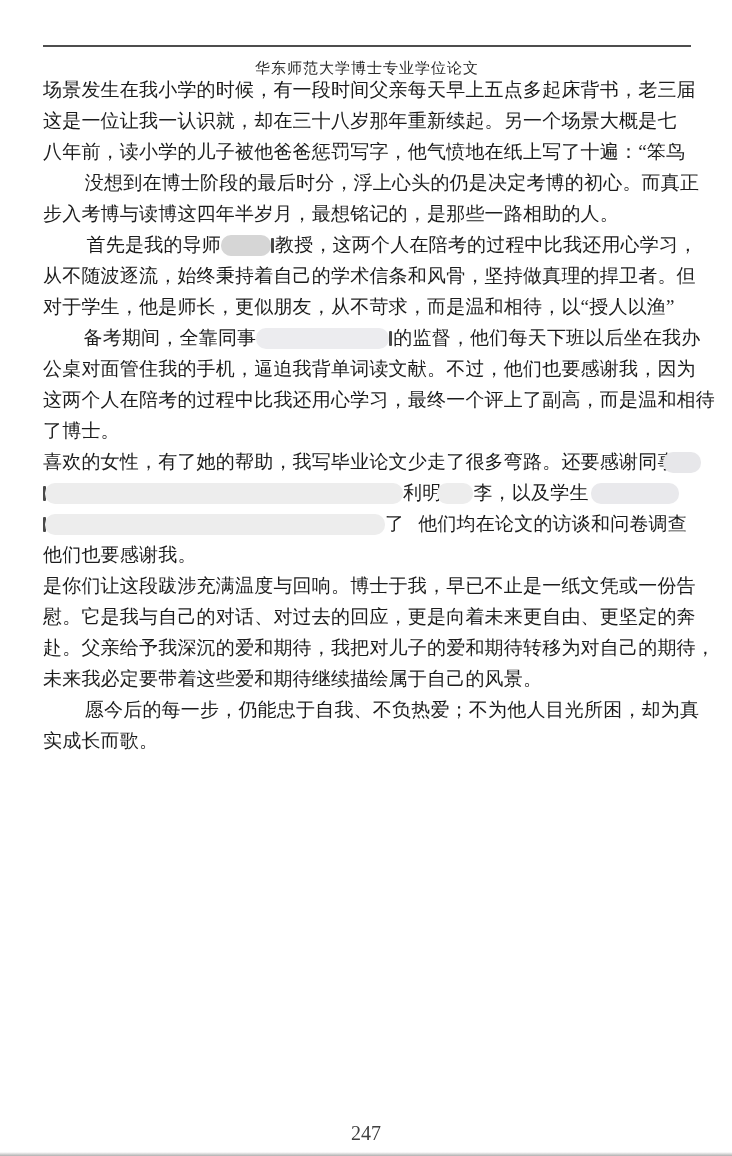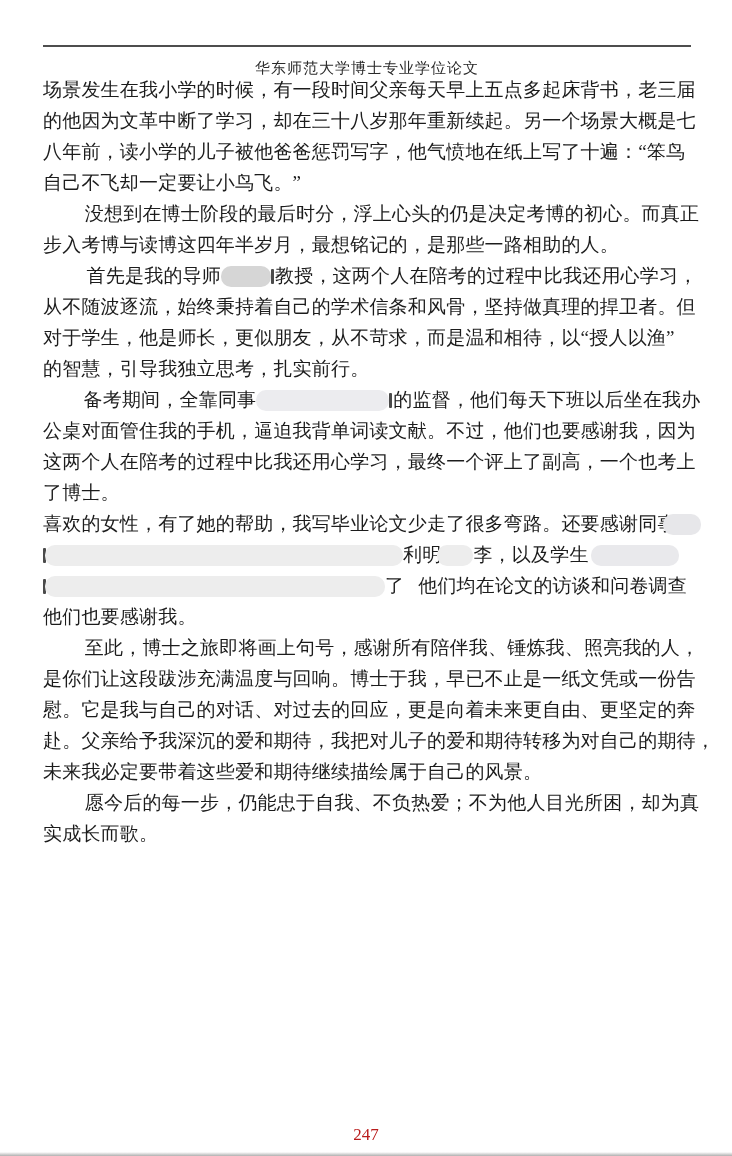--- a/index.html
+++ b/index.html
@@ -60,22 +60,22 @@
     vertical-align: -2px;
     margin-right: 1px;
   }
   .gap { display: inline-block; height: 1px; }
   .footer {
     position: absolute;
     bottom: 11px;
     left: 0;
     width: 732px;
     text-align: center;
-    font-size: 17px;
-    color: #b91c1c;
+    font-size: 20px;
+    color: #404040;
   }
   .bottom-edge {
     position: absolute;
     bottom: 0;
     left: 0;
     width: 732px;
     height: 4px;
     background: linear-gradient(to bottom, #ffffff, #b0b0b0);
   }
 </style>
@@ -85,38 +85,35 @@
 <div class="page">
 
   <div class="header">
     <span>华东师范大学博士专业学位论文</span>
   </div>
 
   <div class="rule"></div>
 
   <div class="content">
       <div class="line"><span class="seg-text">场景发生在我小学的时候，有一段时间父亲每天早上五点多起床背书，老三届</span></div>
-      <div class="line"><span class="seg-text">的他因为文革中断了学习，却在三十八岁那年重新续起。另一个场景大概是七</span></div>
+      <div class="line"><span class="seg-text">这是一位让我一认识就，却在三十八岁那年重新续起。另一个场景大概是七</span></div>
       <div class="line"><span class="seg-text">八年前，读小学的儿子被他爸爸惩罚写字，他气愤地在纸上写了十遍：“笨鸟</span></div>
-      <div class="line"><span class="seg-text">自己不飞却一定要让小鸟飞。”</span></div>
       <div class="line indent"><span class="seg-text">没想到在博士阶段的最后时分，浮上心头的仍是决定考博的初心。而真正</span></div>
       <div class="line"><span class="seg-text">步入考博与读博这四年半岁月，最想铭记的，是那些一路相助的人。</span></div>
       <div class="line indent"><span class="seg-text">首先是我的导师</span><span class="redact" style="width: 50px; background: rgb(214, 214, 214);"></span><span class="sliver"></span><span class="seg-text">教授，这两个人在陪考的过程中比我还用心学习，</span></div>
       <div class="line"><span class="seg-text">从不随波逐流，始终秉持着自己的学术信条和风骨，坚持做真理的捍卫者。但</span></div>
       <div class="line"><span class="seg-text">对于学生，他是师长，更似朋友，从不苛求，而是温和相待，以“授人以渔”</span></div>
-      <div class="line"><span class="seg-text">的智慧，引导我独立思考，扎实前行。</span></div>
       <div class="line indent"><span class="seg-text">备考期间，全靠同事</span><span class="redact" style="width: 133px; background: rgb(236, 236, 239);"></span><span class="sliver"></span><span class="seg-text">的监督，他们每天下班以后坐在我办</span></div>
       <div class="line"><span class="seg-text">公桌对面管住我的手机，逼迫我背单词读文献。不过，他们也要感谢我，因为</span></div>
-      <div class="line"><span class="seg-text">这两个人在陪考的过程中比我还用心学习，最终一个评上了副高，一个也考上</span></div>
+      <div class="line"><span class="seg-text">这两个人在陪考的过程中比我还用心学习，最终一个评上了副高，而是温和相待</span></div>
       <div class="line"><span class="seg-text">了博士。</span></div>
       <div class="line"><span class="seg-text">喜欢的女性，有了她的帮助，我写毕业论文少走了很多弯路。还要感谢同事</span><span class="redact" style="width: 38px; background: rgb(231, 231, 234); margin-left: -14px;"></span></div>
       <div class="line"><span class="sliver"></span><span class="redact" style="width: 358px; background: rgb(237, 237, 237); margin-left: -2px;"></span><span class="seg-text">利明</span><span class="redact" style="width: 36px; background: rgb(237, 237, 237); margin-left: -4px;"></span><span class="seg-text">李</span><span class="seg-text">，以及学生</span><span class="redact" style="width: 88px; background: rgb(233, 233, 236); margin-left: 2px;"></span></div>
       <div class="line"><span class="sliver"></span><span class="redact" style="width: 340px; background: rgb(237, 237, 237); margin-left: -2px;"></span><span class="seg-text">了</span><span class="gap" style="width: 14px;"></span><span class="seg-text">他们均在论文的访谈和问卷调查</span></div>
       <div class="line"><span class="seg-text">他们也要感谢我。</span></div>
-      <div class="line indent"><span class="seg-text">至此，博士之旅即将画上句号，感谢所有陪伴我、锤炼我、照亮我的人，</span></div>
       <div class="line"><span class="seg-text">是你们让这段跋涉充满温度与回响。博士于我，早已不止是一纸文凭或一份告</span></div>
       <div class="line"><span class="seg-text">慰。它是我与自己的对话、对过去的回应，更是向着未来更自由、更坚定的奔</span></div>
       <div class="line"><span class="seg-text">赴。父亲给予我深沉的爱和期待，我把对儿子的爱和期待转移为对自己的期待，</span></div>
       <div class="line"><span class="seg-text">未来我必定要带着这些爱和期待继续描绘属于自己的风景。</span></div>
       <div class="line indent"><span class="seg-text">愿今后的每一步，仍能忠于自我、不负热爱；不为他人目光所困，却为真</span></div>
       <div class="line"><span class="seg-text">实成长而歌。</span></div>
     </div>
 
   <div class="footer">
     <span>247</span>

